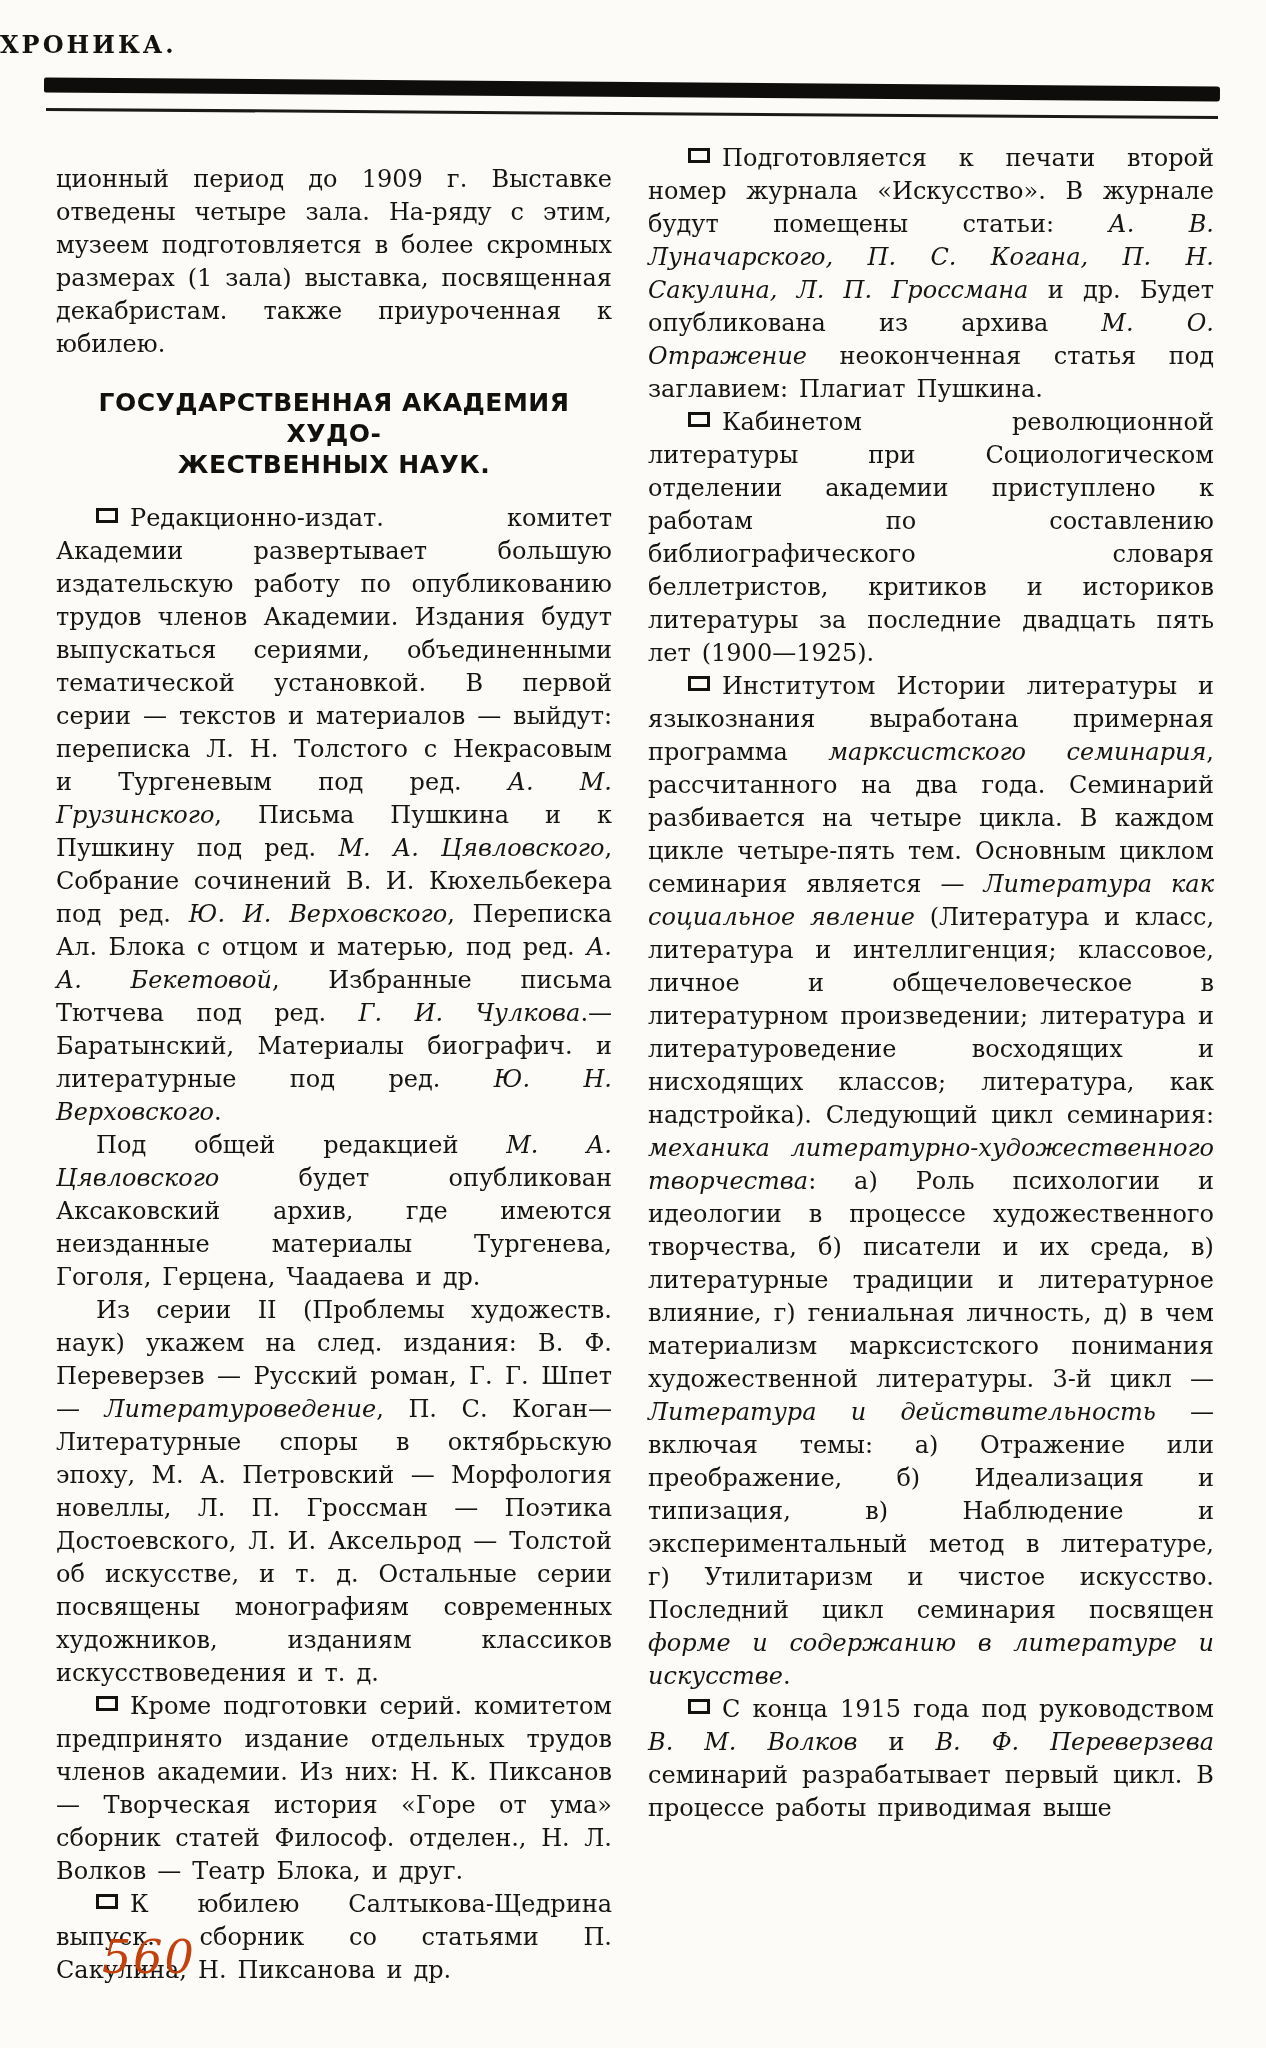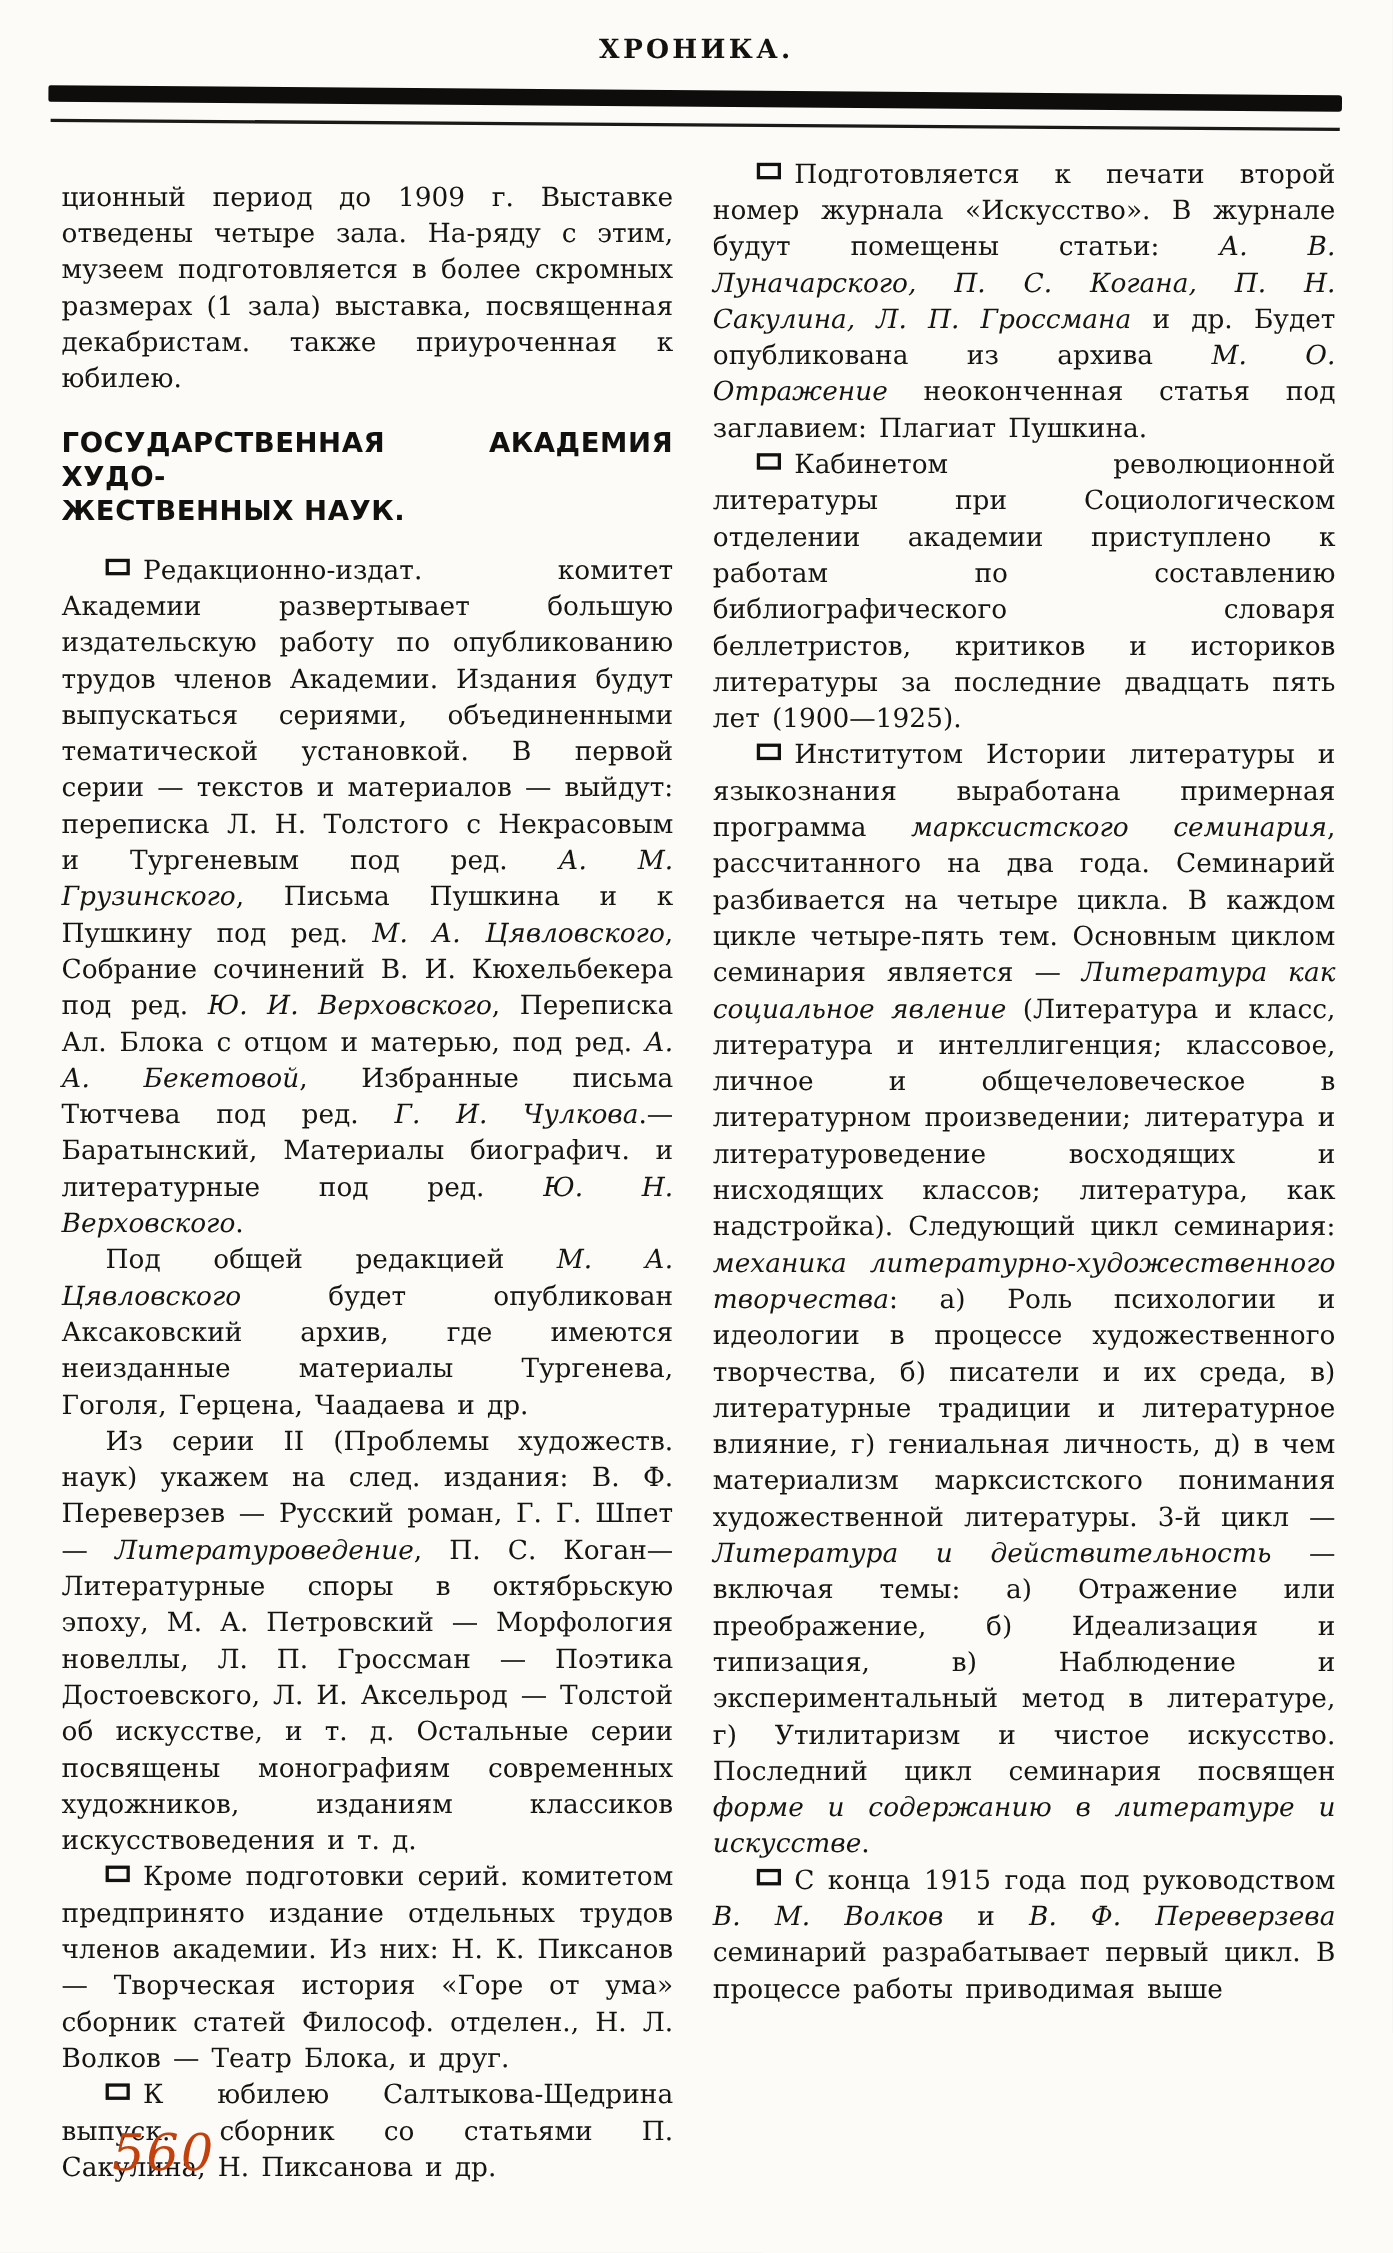--- a/index.html
+++ b/index.html
@@ -8,21 +8,21 @@
     position:relative;
     width:1266px;height:2048px;
     margin:0 auto;
     background:#fcfbf8;
     color:#171513;
     font-family:"DejaVu Serif","Liberation Serif",serif;
     overflow:hidden;
   }
   .masthead{
     position:absolute;top:30px;left:0;width:100%;
-    text-align:center;
+    text-align:left;
     font-weight:bold;
     font-size:24px;
     letter-spacing:3px;
     color:#141210;
   }
   .rule-thick{
     position:absolute;top:82px;left:44px;width:1176px;height:15px;
     background:#0e0d0b;
     transform:rotate(0.45deg);
     border-radius:2px 3px 3px 2px;
@@ -53,20 +53,21 @@
     background:#fcfbf8;
     box-sizing:content-box;
     margin-right:12px;
     transform:translateY(-3px);
   }
   .section-heading{
     font-family:"DejaVu Sans","Liberation Sans",sans-serif;
     font-weight:bold;
     font-size:25px;
     line-height:31px;
+    text-align:center;
     letter-spacing:0.5px;
     margin:26px 0 22px 0;
     color:#13110f;
   }
   .column.right .section-heading{margin:44px 0 30px 0;}
   .page-number{
     position:absolute;
     left:102px;top:1930px;
     font-style:italic;
     font-size:46px;

